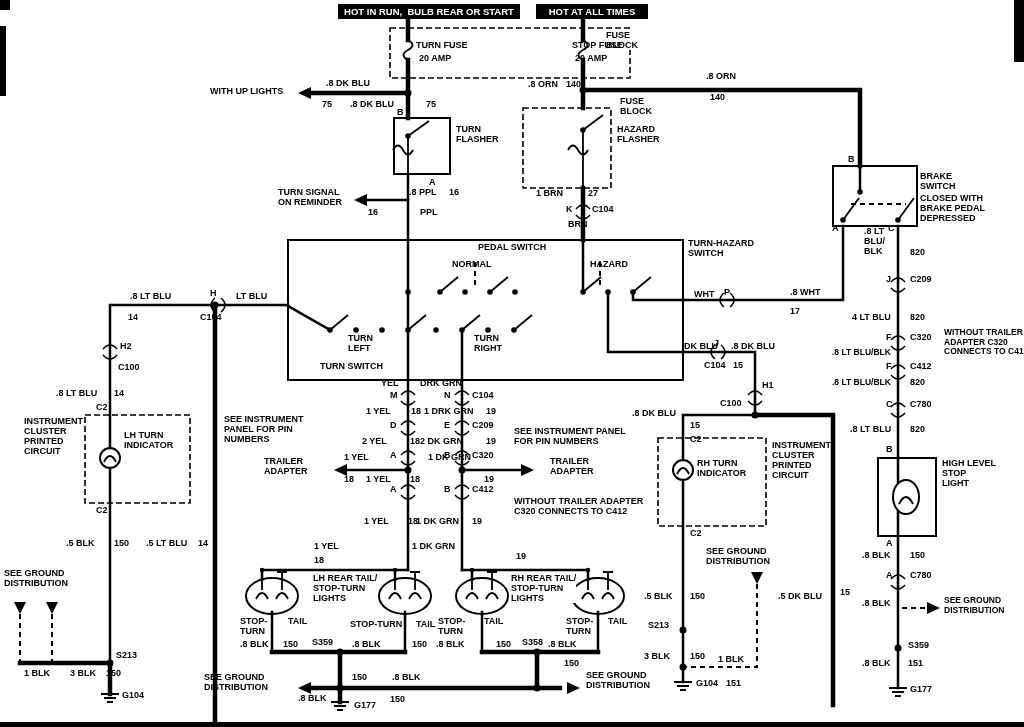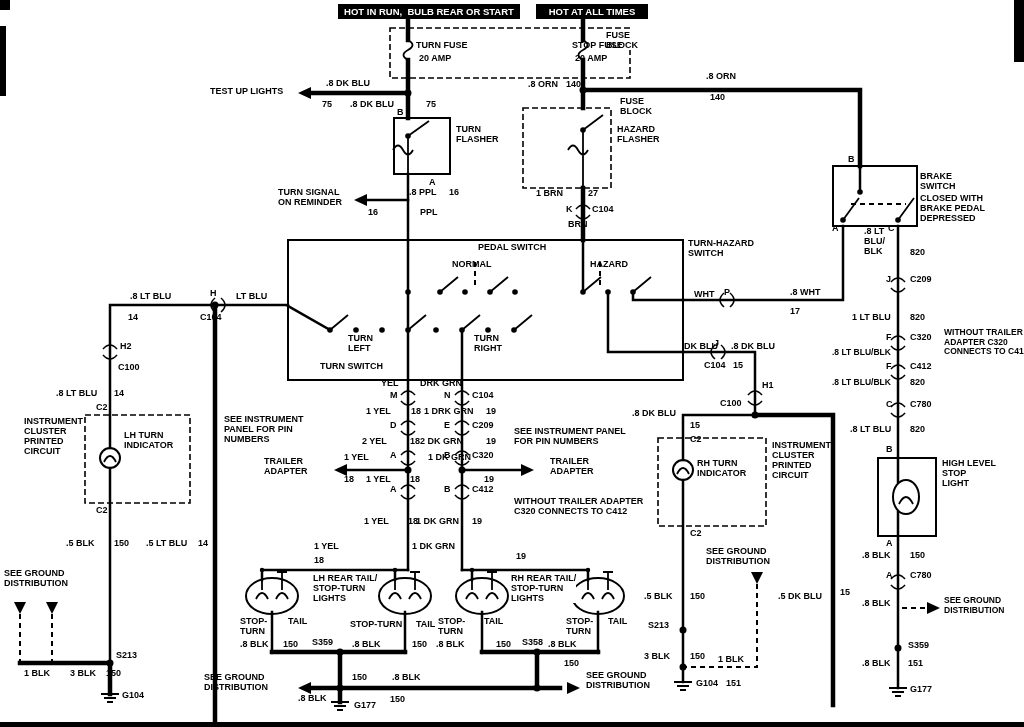--- a/index.html
+++ b/index.html
@@ -219,21 +219,21 @@
 <div class="hdr" style="left:536px;top:4px;width:112px">HOT AT ALL TIMES</div>
 
 <span class="L u bg" style="left:606px;top:30px">FUSE
 BLOCK</span>
 <span class="L u" style="left:416px;top:40px">TURN FUSE</span>
 <span class="L" style="left:419px;top:53px">20 AMP</span>
 <span class="L u" style="left:572px;top:40px">STOP FUSE</span>
 <span class="L" style="left:575px;top:53px">20 AMP</span>
 
 <span class="L" style="left:326px;top:78px">.8 DK BLU</span>
-<span class="L" style="left:210px;top:86px">TEST UP LIGHTS</span>
+<span class="L" style="left:210px;top:86px">WITH UP LIGHTS</span>
 <span class="L" style="left:322px;top:99px">75</span>
 <span class="L" style="left:350px;top:99px">.8 DK BLU</span>
 <span class="L" style="left:426px;top:99px">75</span>
 <span class="L" style="left:397px;top:107px">B</span>
 <span class="L" style="left:528px;top:79px">.8 ORN</span>
 <span class="L" style="left:566px;top:79px">140</span>
 <span class="L" style="left:706px;top:71px">.8 ORN</span>
 <span class="L" style="left:710px;top:92px">140</span>
 <span class="L" style="left:848px;top:154px">B</span>
 
@@ -425,21 +425,21 @@
 <span class="L" style="left:726px;top:678px">151</span>
 <span class="L" style="left:778px;top:591px">.5 DK BLU</span>
 <span class="L" style="left:840px;top:587px">15</span>
 
 <span class="L" style="left:864px;top:226px">.8 LT
 BLU/
 BLK</span>
 <span class="L" style="left:910px;top:247px">820</span>
 <span class="L" style="left:886px;top:274px">J</span>
 <span class="L u" style="left:910px;top:274px">C209</span>
-<span class="L" style="left:852px;top:312px">1 LT BLU</span>
+<span class="L" style="left:852px;top:312px">4 LT BLU</span>
 <span class="L" style="left:910px;top:312px">820</span>
 <span class="L" style="left:886px;top:332px">F</span>
 <span class="L u" style="left:910px;top:332px">C320</span>
 <span class="L s8" style="left:944px;top:328px">WITHOUT TRAILER
 ADAPTER C320
 CONNECTS TO C412</span>
 <span class="L s8" style="left:832px;top:348px">.8 LT BLU/BLK</span>
 <span class="L" style="left:886px;top:361px">F</span>
 <span class="L u" style="left:910px;top:361px">C412</span>
 <span class="L s8" style="left:832px;top:378px">.8 LT BLU/BLK</span>

